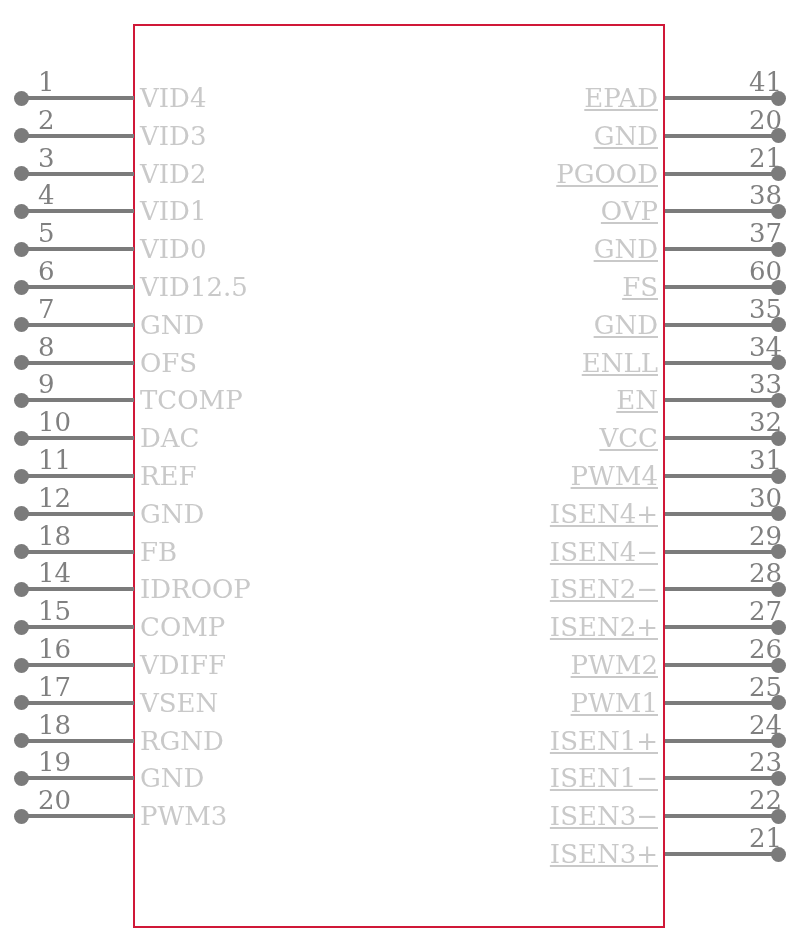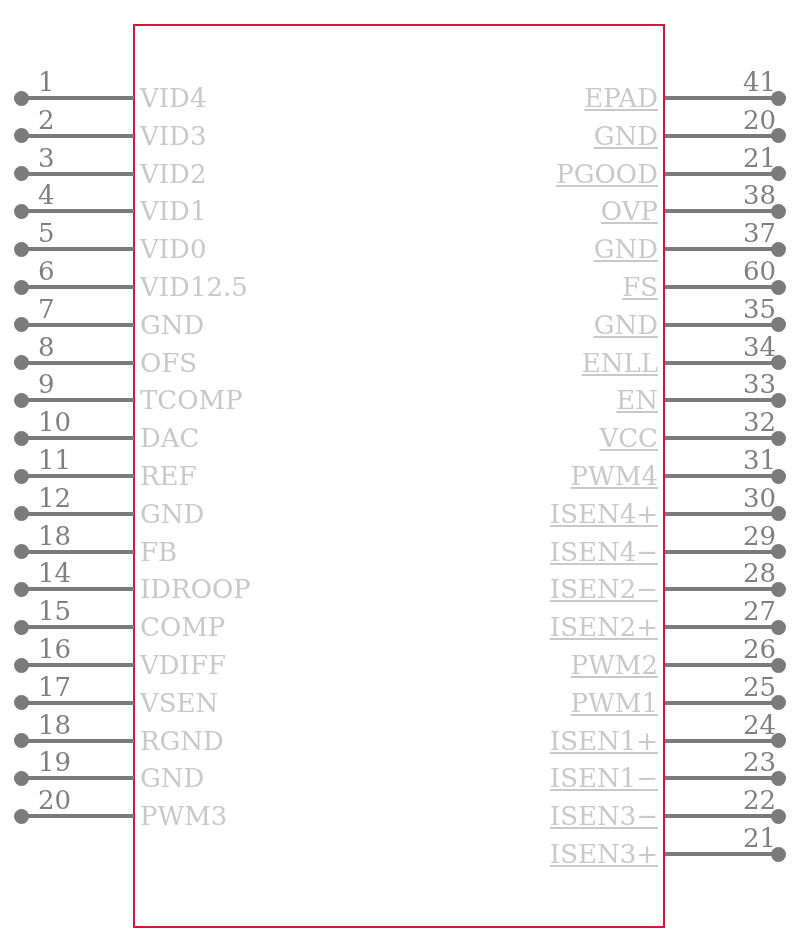--- a/index.html
+++ b/index.html
@@ -66,21 +66,21 @@
     font-family: "DejaVu Serif", "Liberation Serif", serif;
   }
   
   .pin.left .pin-dot  { left: 14px; }
   .pin.left .pin-line { left: 22px; width: 112px; }
   .pin.left .pin-number { left: 38px; }
   .pin.left .pin-name { left: 140px; text-align: left; }
   
   .pin.right .pin-dot  { left: 771px; }
   .pin.right .pin-line { left: 665px; width: 113px; }
-  .pin.right .pin-number { right: 24px; text-align: right; }
+  .pin.right .pin-number { right: 18px; text-align: right; }
   .pin.right .pin-name { right: 142px; text-align: right; text-decoration: underline; }
 </style>
 </head>
 <body>
 
 <div id="symbol-canvas">
 
   <div class="body-outline"></div>
 
   <div id="left-pin-group">

